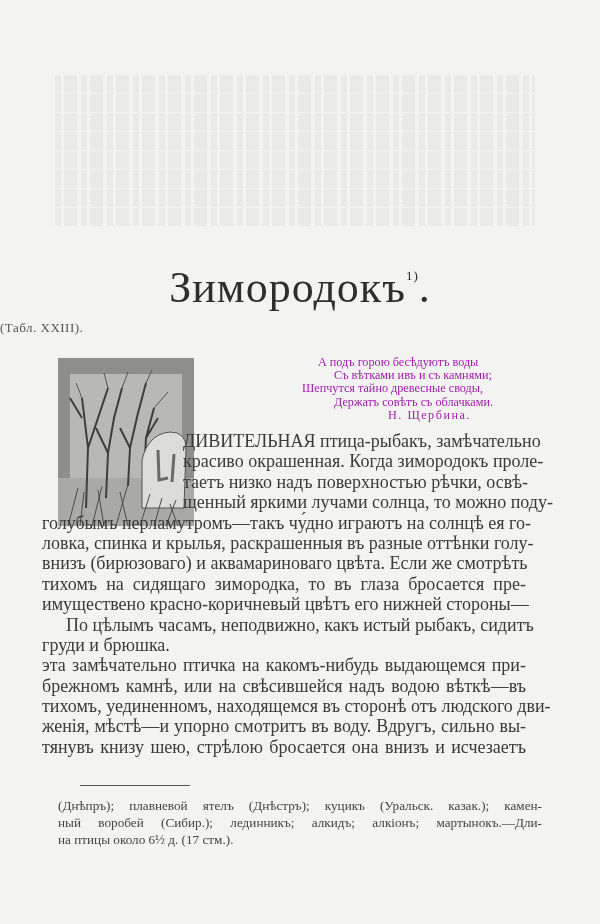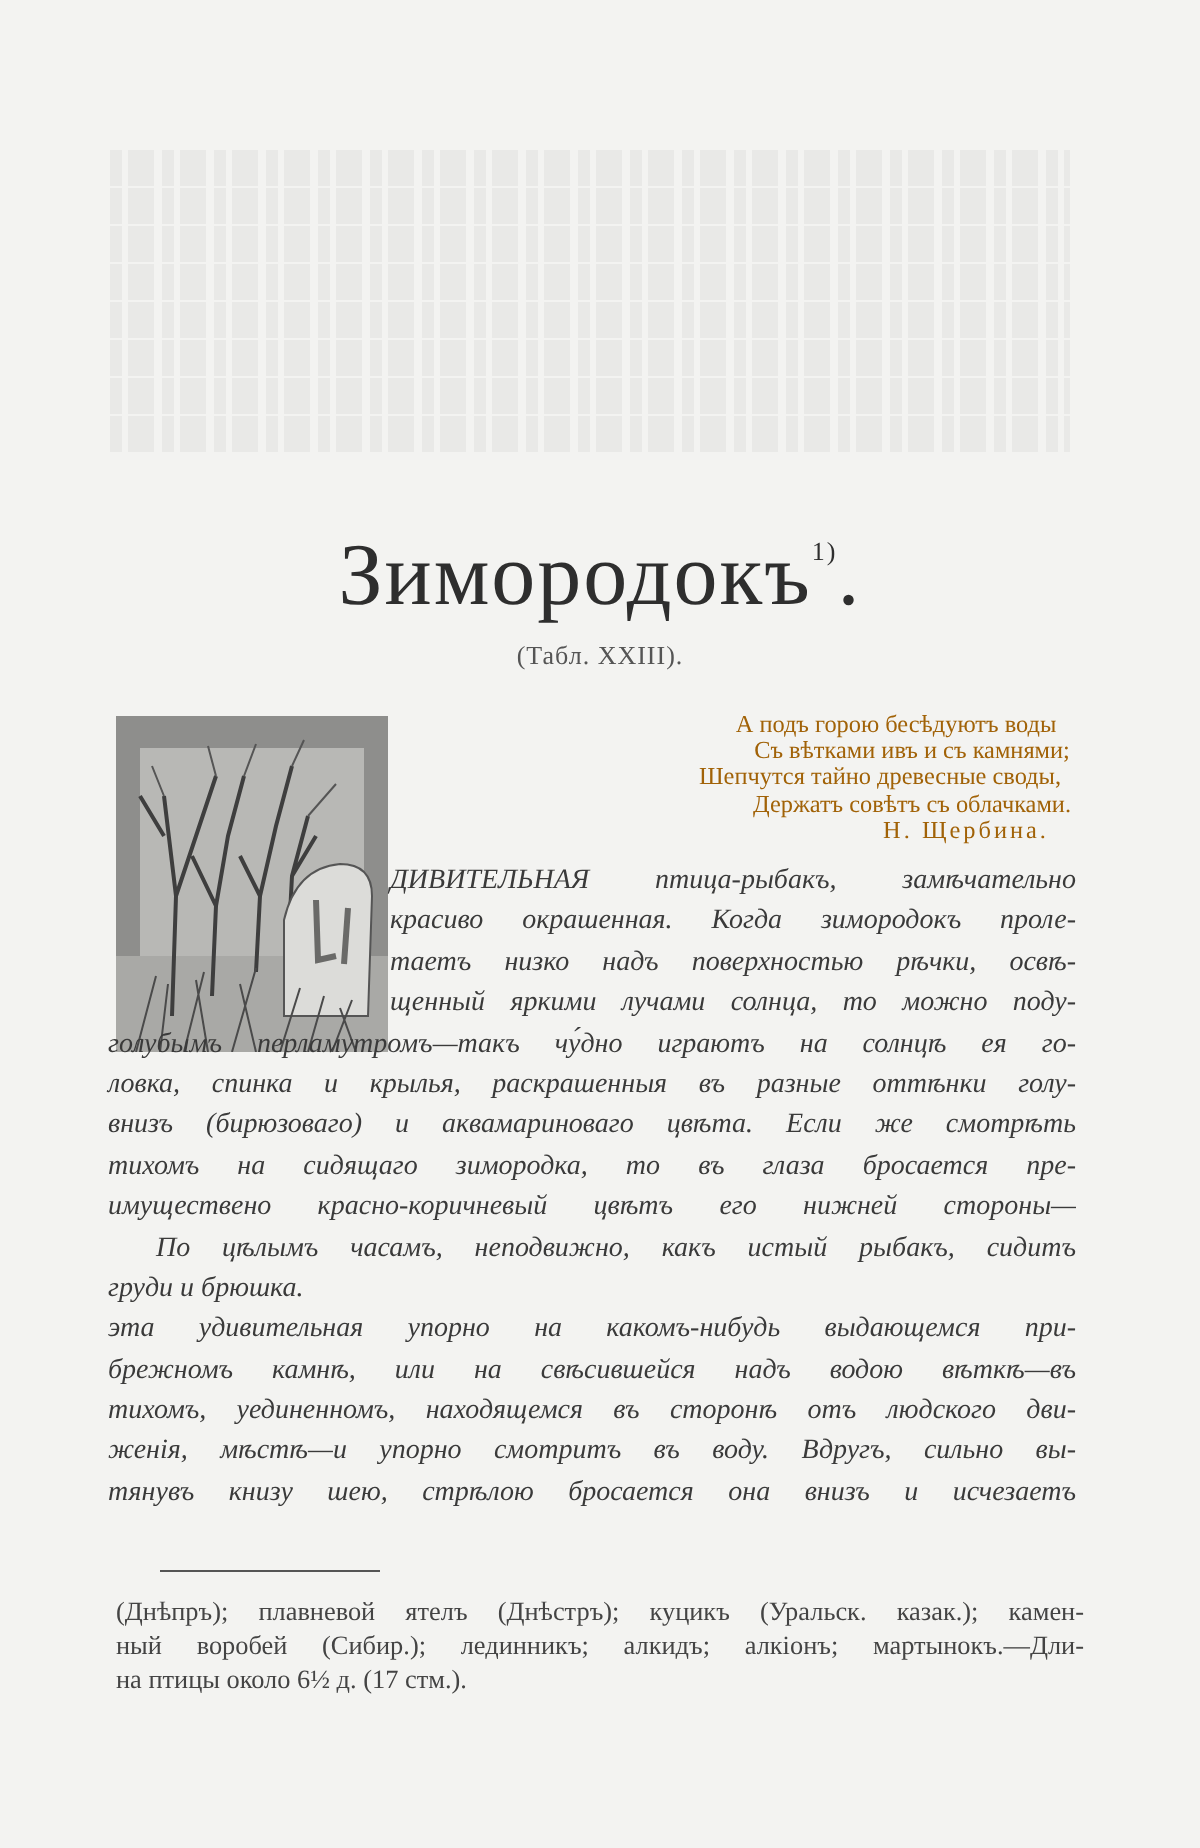--- a/index.html
+++ b/index.html
@@ -15,42 +15,42 @@
     position:absolute; left:55px; top:75px; width:480px; height:170px;
     opacity:0.06;
   }
   .bleed div { height:18px; margin-bottom:1px; background:repeating-linear-gradient(90deg,#555 0 6px,transparent 6px 9px,#555 9px 22px,transparent 22px 26px); }
   .title {
     position:absolute; left:0; width:600px; top:262px; text-align:center;
     font-size:44px; letter-spacing:1px; color:#2e2e2e; font-weight:normal;
   }
   .title sup { font-size:13px; vertical-align:22px; }
   .plate {
-    position:absolute; left:0; width:600px; top:320px; text-align:center;
+    position:absolute; left:0; width:600px; top:320px; text-align:left;
     font-size:13px; color:#555; letter-spacing:0.5px;
   }
   .epigraph {
     position:absolute; left:318px; top:356px; width:260px;
-    font-size:12.2px; line-height:13.2px; color:#a16207;text-align:center;
+    font-size:12.2px; line-height:13.2px; color:#a21caf;
   }
   .epigraph .l1 { padding-left:0; }
   .epigraph .l2 { padding-left:16px; }
   .epigraph .l3 { padding-left:-14px; margin-left:-16px; }
   .epigraph .l4 { padding-left:16px; }
   .epigraph .author { padding-left:70px; letter-spacing:1.5px; }
   .illus {
     position:absolute; left:58px; top:358px; width:136px; height:168px;
     background:
       radial-gradient(ellipse at 70% 55%, #d9d9d6 0 18%, transparent 19%),
       linear-gradient(180deg,#9a9a98 0%, #7d7d7b 40%, #8d8d8b 60%, #bdbdbb 100%);
   }
   .illus svg { width:100%; height:100%; display:block; }
   .body {
-    position:absolute; left:54px; width:484px; top:431px;
-    font-size:14px; line-height:20.4px; color:#3a3a3a;font-style:italic;
+    position:absolute; left:42px; width:484px; top:431px;
+    font-size:18px; line-height:20.4px; color:#3a3a3a;
   }
   .line { white-space:nowrap; text-align:justify; text-align-last:justify; height:20.4px; }
   .line.indented { margin-left:141px; }
   .line.last { text-align-last:left; }
   .line.para { text-indent:24px; }
   .rule {
     position:absolute; left:80px; top:785px; width:110px; height:1px; background:#555;
   }
   .footnote {
     position:absolute; left:58px; top:797px; width:484px;
@@ -115,21 +115,21 @@
     <div class="line indented">красиво окрашенная. Когда зимородокъ проле-</div>
     <div class="line indented">таетъ низко надъ поверхностью рѣчки, освѣ-</div>
     <div class="line indented">щенный яркими лучами солнца, то можно поду-</div>
     <div class="line">голубымъ перламутромъ—такъ чу́дно играютъ на солнцѣ ея го-</div>
     <div class="line">ловка, спинка и крылья, раскрашенныя въ разные оттѣнки голу-</div>
     <div class="line">внизъ (бирюзоваго) и аквамариноваго цвѣта. Если же смотрѣть</div>
     <div class="line">тихомъ на сидящаго зимородка, то въ глаза бросается пре-</div>
     <div class="line">имуществено красно-коричневый цвѣтъ его нижней стороны—</div>
     <div class="line para">По цѣлымъ часамъ, неподвижно, какъ истый рыбакъ, сидитъ</div>
     <div class="line last">груди и брюшка.</div>
-    <div class="line">эта удивительная упорно на какомъ-нибудь выдающемся при-</div>
+    <div class="line">эта замѣчательно птичка на какомъ-нибудь выдающемся при-</div>
     <div class="line">брежномъ камнѣ, или на свѣсившейся надъ водою вѣткѣ—въ</div>
     <div class="line">тихомъ, уединенномъ, находящемся въ сторонѣ отъ людского дви-</div>
     <div class="line">женія, мѣстѣ—и упорно смотритъ въ воду. Вдругъ, сильно вы-</div>
     <div class="line">тянувъ книзу шею, стрѣлою бросается она внизъ и исчезаетъ</div>
   </div>
 
   <div class="rule"></div>
 
   <div class="footnote">
     <div class="line">(Днѣпръ); плавневой ятелъ (Днѣстръ); куцикъ (Уральск. казак.); камен-</div>

